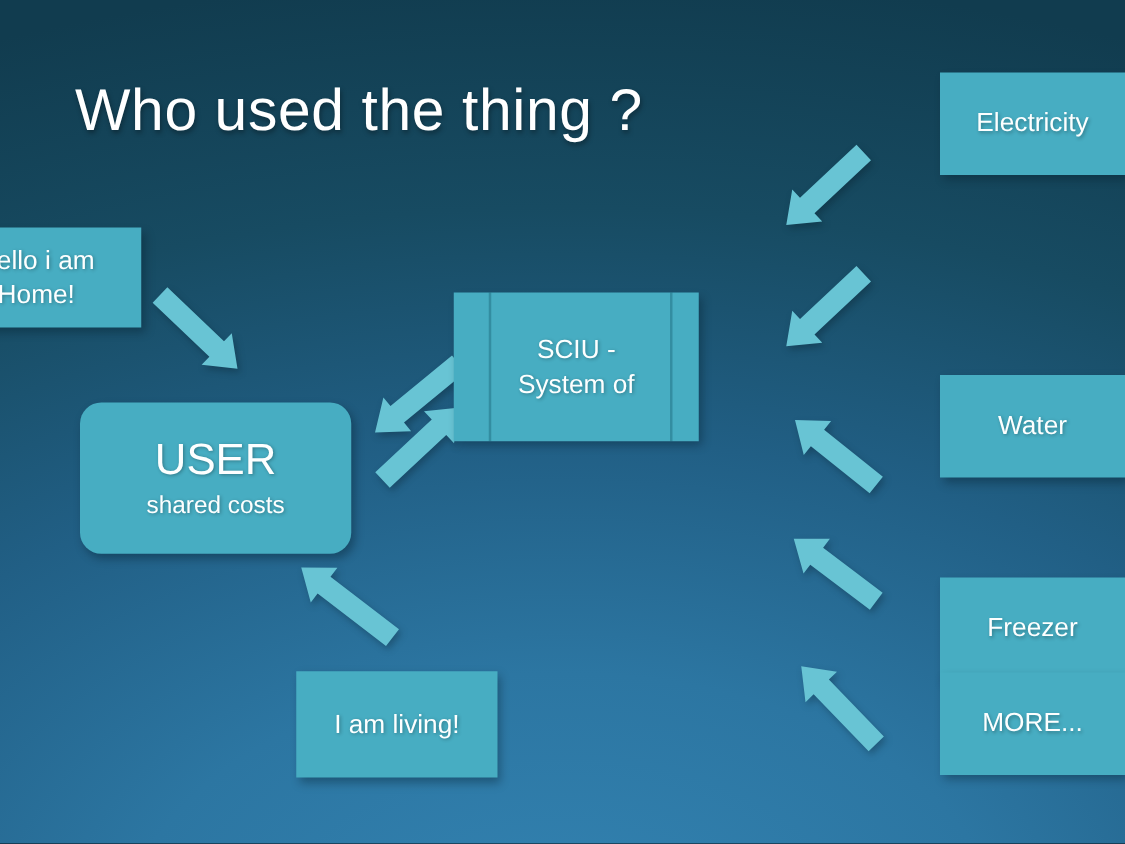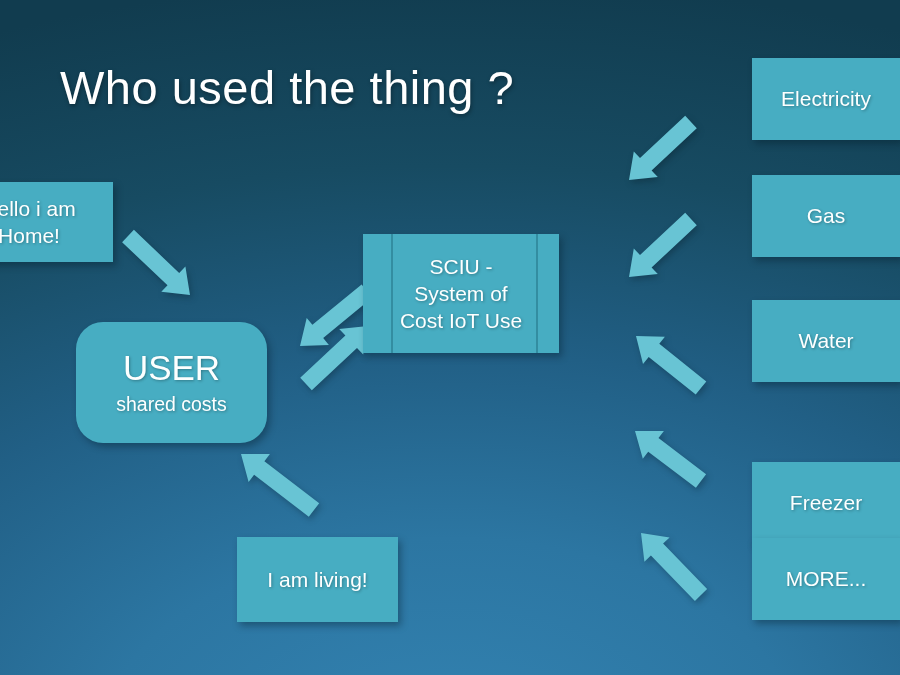--- a/index.html
+++ b/index.html
@@ -19,21 +19,21 @@
   }
   .box{
     position:absolute;
     display:flex;flex-direction:column;align-items:center;justify-content:center;
     color:#fdffff;text-align:left;
     font-size:21px;line-height:1.3;
     box-shadow:3px 4px 7px rgba(4,24,34,0.35);
     text-shadow:1px 1px 3px rgba(0,0,0,0.3);
   }
   .home-box{left:-55px;top:182px;width:168px;height:80px;}
-  .user-box{left:76px;top:322px;width:191px;height:121px;border-radius:27px;}
+  .user-box{left:64px;top:322px;width:217px;height:121px;border-radius:17px;}
   .user-title{font-size:35px;line-height:1.15;margin-bottom:4px;}
   .user-sub{font-size:19.5px;line-height:1.3;}
   .sciu-box{left:363px;top:234px;width:196px;height:119px;}
   .sciu-line{position:absolute;top:0;bottom:0;width:2px;background:rgba(8,70,85,0.30);}
   .sciu-line.left{left:28px;}
   .sciu-line.right{right:21px;}
   .living-box{left:237px;top:513px;width:161px;height:85px;}
   .src-box{left:752px;width:148px;height:82px;}
   .src-0{top:58px;}
   .src-1{top:175px;}
@@ -76,32 +76,28 @@
   <div class="box user-box" style="background-color: rgb(71, 173, 194);">
     <span class="user-title">USER</span>
     <span class="user-sub line">shared costs</span>
   </div>
 
   <div class="box sciu-box" style="background-color: rgb(71, 173, 194);">
     <div class="sciu-line left"></div>
     <div class="sciu-line right"></div>
     <span class="line">SCIU -</span>
     <span class="line">System of</span>
-    <span class="line">Cost IoT Use</span>
   </div>
 
   <div class="box living-box" style="background-color: rgb(71, 173, 194); margin-top: 24px;">
     <span>I am living!</span>
   </div>
 
   <div class="box src-box src-0" style="background-color: rgb(71, 173, 194);">
     <span>Electricity</span>
-  </div>
-  <div class="box src-box src-1" style="background-color: rgb(71, 173, 194);">
-    <span>Gas</span>
   </div>
   <div class="box src-box src-2" style="background-color: rgb(71, 173, 194);">
     <span>Water</span>
   </div>
   <div class="box src-box src-3" style="background-color: rgb(71, 173, 194); margin-top: 38px;">
     <span>Freezer</span>
   </div>
   <div class="box src-box src-4" style="background-color: rgb(71, 173, 194);">
     <span>MORE...</span>
   </div>

